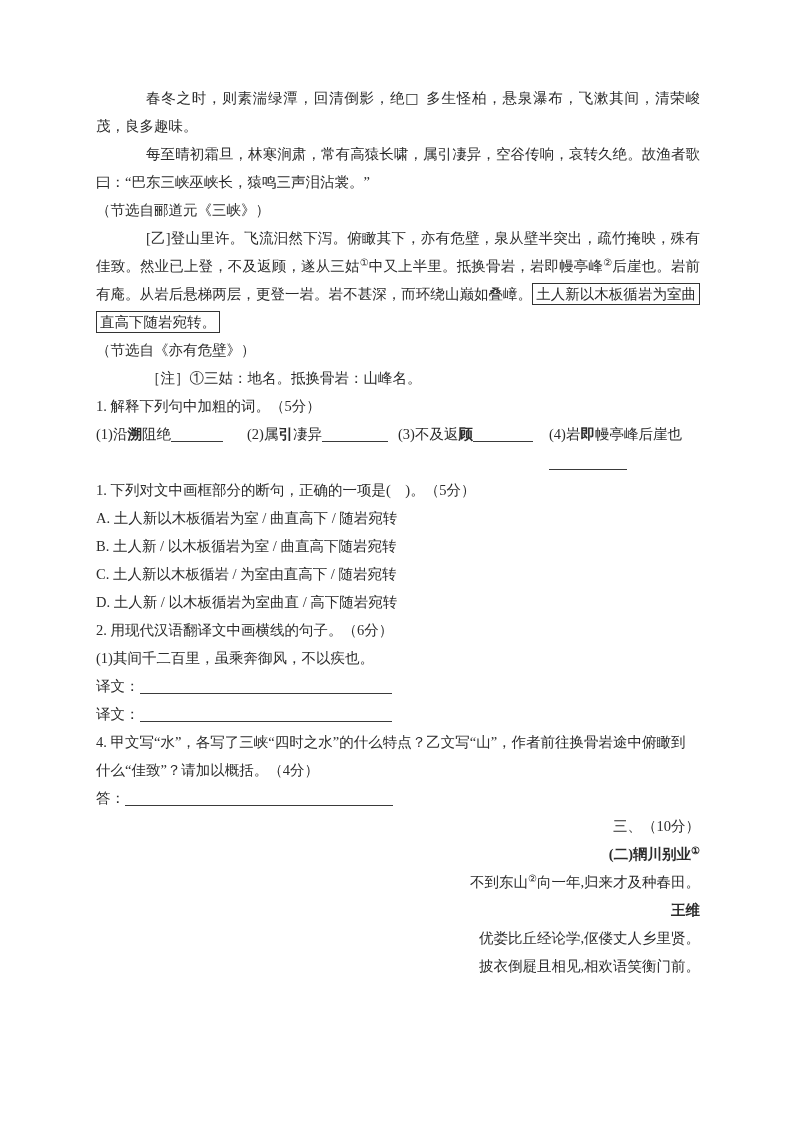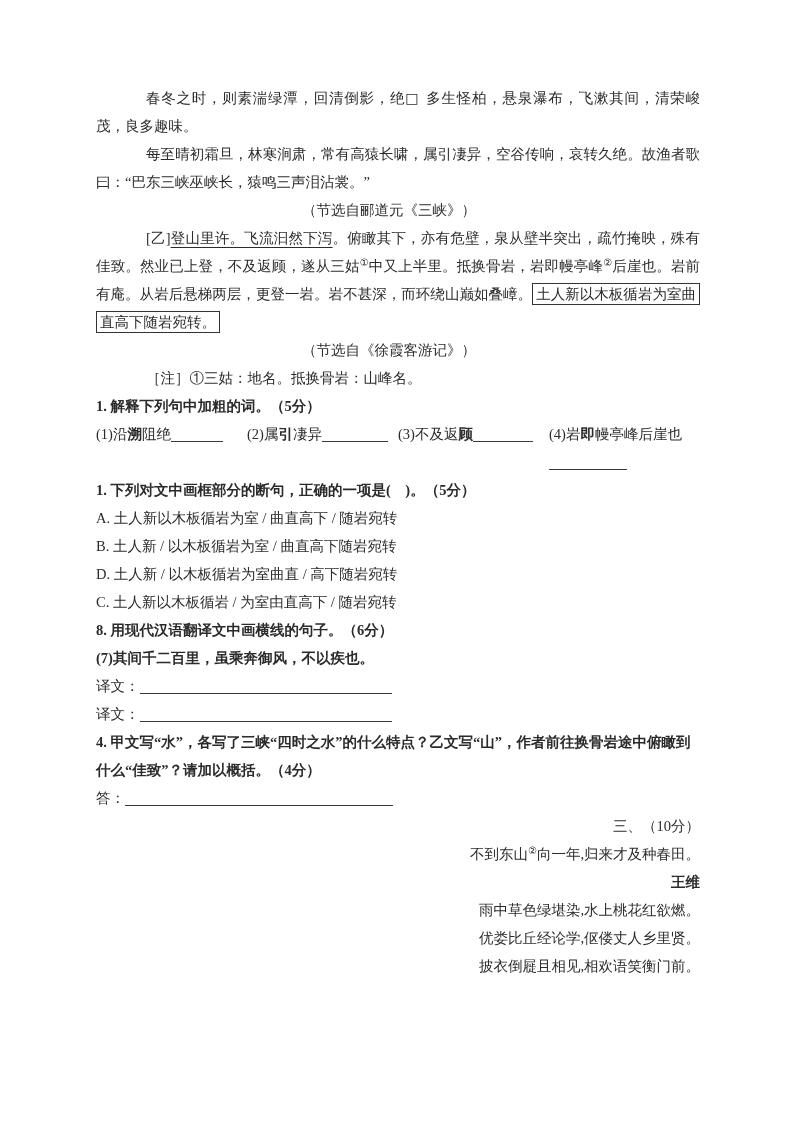--- a/index.html
+++ b/index.html
@@ -4,23 +4,23 @@
 <style>
   html,body{margin:0;padding:0;background:#ffffff;}
   .page{
     width:793px;height:1122px;box-sizing:border-box;overflow:hidden;
     padding:84px 93px 0 96px;background:#ffffff;color:#2b2b2b;
     font-family:"Liberation Serif","DejaVu Serif",serif;
     font-size:14.5px;line-height:28px;
   }
   p{margin:0;}
   .para{text-indent:50px;text-align:justify;}
-  .source{text-align:center;padding-right:18px;}
-  .stem{font-weight:bold;}
-  .u{text-decoration:underline;text-underline-offset:4px;text-decoration-thickness:1px;}
+  .source{text-align:left;padding-right:18px;}
+  .stem{font-weight:normal;}
+  .u{text-underline-offset:4px;text-decoration-thickness:1px;}
   .boxed{border:1px solid #333;padding:2px 3px;-webkit-box-decoration-break:clone;box-decoration-break:clone;}
   .sup{font-size:10px;vertical-align:5px;line-height:0;}
   .tofu{font-family:"DejaVu Sans",sans-serif;padding-right:2px;}
   .q1-grid{display:grid;grid-template-columns:1fr 1fr 1fr 1fr;}
   .bold-char{font-weight:bold;}
   .blank{display:inline-block;border-bottom:1px solid #3a3a3a;height:15px;vertical-align:-3px;}
   .w1{width:52px}.w2{width:66px}.w3{width:60px}.w4{width:78px}
   .w-trans{width:252px}.w-ans{width:268px}
   .center{text-align:right;}
   .bold{font-weight:bold;}
@@ -31,46 +31,46 @@
 <div class="page">
 
   <p class="para"><span>春冬之时，则素湍绿潭，回清倒影，绝</span><span class="tofu">□</span><span> 多生怪柏，悬泉瀑布，飞漱其间，清荣峻茂，良多趣味。</span></p>
 
   <p class="para">每至晴初霜旦，林寒涧肃，常有高猿长啸，属引凄异，空谷传响，哀转久绝。故渔者歌曰：“巴东三峡巫峡长，猿鸣三声泪沾裳。”</p>
 
   <p class="source">（节选自郦道元《三峡》）</p>
 
   <p class="para"><span>[乙]</span><span class="u">登山里许。飞流汩然下泻</span><span>。俯瞰其下，亦有危壁，泉从壁半突出，疏竹掩映，殊有佳致。然业已上登，不及返顾，遂从三姑</span><span class="sup">①</span><span>中又上半里。抵换骨岩，岩即幔亭峰</span><span class="sup">②</span><span>后崖也。岩前有庵。从岩后悬梯两层，更登一岩。岩不甚深，而环绕山巅如叠嶂。</span><span class="boxed">土人新以木板循岩为室曲直高下随岩宛转。</span></p>
 
-  <p class="source">（节选自《徐霞客游记》）</p>
+  <p class="source">（节选自《亦有危壁》）</p>
 
   <p class="para">［注］①三姑：地名。抵换骨岩：山峰名。</p>
 
   <p class="stem">1. 解释下列句中加粗的词。（5分）</p>
   <div class="q1-grid">
     <p><span>(1)沿</span><span class="bold-char">溯</span><span>阻绝</span><span class="blank w1"></span></p>
     <p><span>(2)属</span><span class="bold-char">引</span><span>凄异</span><span class="blank w2"></span></p>
     <p><span>(3)不及返</span><span class="bold-char">顾</span><span></span><span class="blank w3"></span></p>
     <p><span>(4)岩</span><span class="bold-char">即</span><span>幔亭峰后崖也</span><span class="blank w4"></span></p>
   </div>
 
   <p class="stem">1. 下列对文中画框部分的断句，正确的一项是(　)。（5分）</p>
   <p>A. 土人新以木板循岩为室 / 曲直高下 / 随岩宛转</p>
   <p>B. 土人新 / 以木板循岩为室 / 曲直高下随岩宛转</p>
+  <p>C. 土人新以木板循岩 / 为室由直高下 / 随岩宛转</p>
   <p>D. 土人新 / 以木板循岩为室曲直 / 高下随岩宛转</p>
-  <p>C. 土人新以木板循岩 / 为室由直高下 / 随岩宛转</p>
 
-  <p class="stem">8. 用现代汉语翻译文中画横线的句子。（6分）</p>
-  <p class="stem">(7)其间千二百里，虽乘奔御风，不以疾也。</p>
+  <p class="stem">2. 用现代汉语翻译文中画横线的句子。（6分）</p>
+  <p class="stem">(1)其间千二百里，虽乘奔御风，不以疾也。</p>
   <p><span>译文：</span><span class="blank w-trans"></span></p>
   <p><span>译文：</span><span class="blank w-trans"></span></p>
 
   <p class="stem">4. 甲文写“水”，各写了三峡“四时之水”的什么特点？乙文写“山”，作者前往换骨岩途中俯瞰到什么“佳致”？请加以概括。（4分）</p>
   <p><span>答：</span><span class="blank w-ans"></span></p>
 
   <p class="center">三、（10分）</p>
+  <p class="center bold"><span>(二)辋川别业</span><span class="sup">①</span></p>
   <p class="center"><span>不到东山</span><span class="sup">②</span><span>向一年,归来才及种春田。</span></p>
   <p class="center bold">王维</p>
-  <p class="center">雨中草色绿堪染,水上桃花红欲燃。</p>
   <p class="center">优娄比丘经论学,伛偻丈人乡里贤。</p>
   <p class="center">披衣倒屣且相见,相欢语笑衡门前。</p>
 
 </div>
 
 </body></html>

